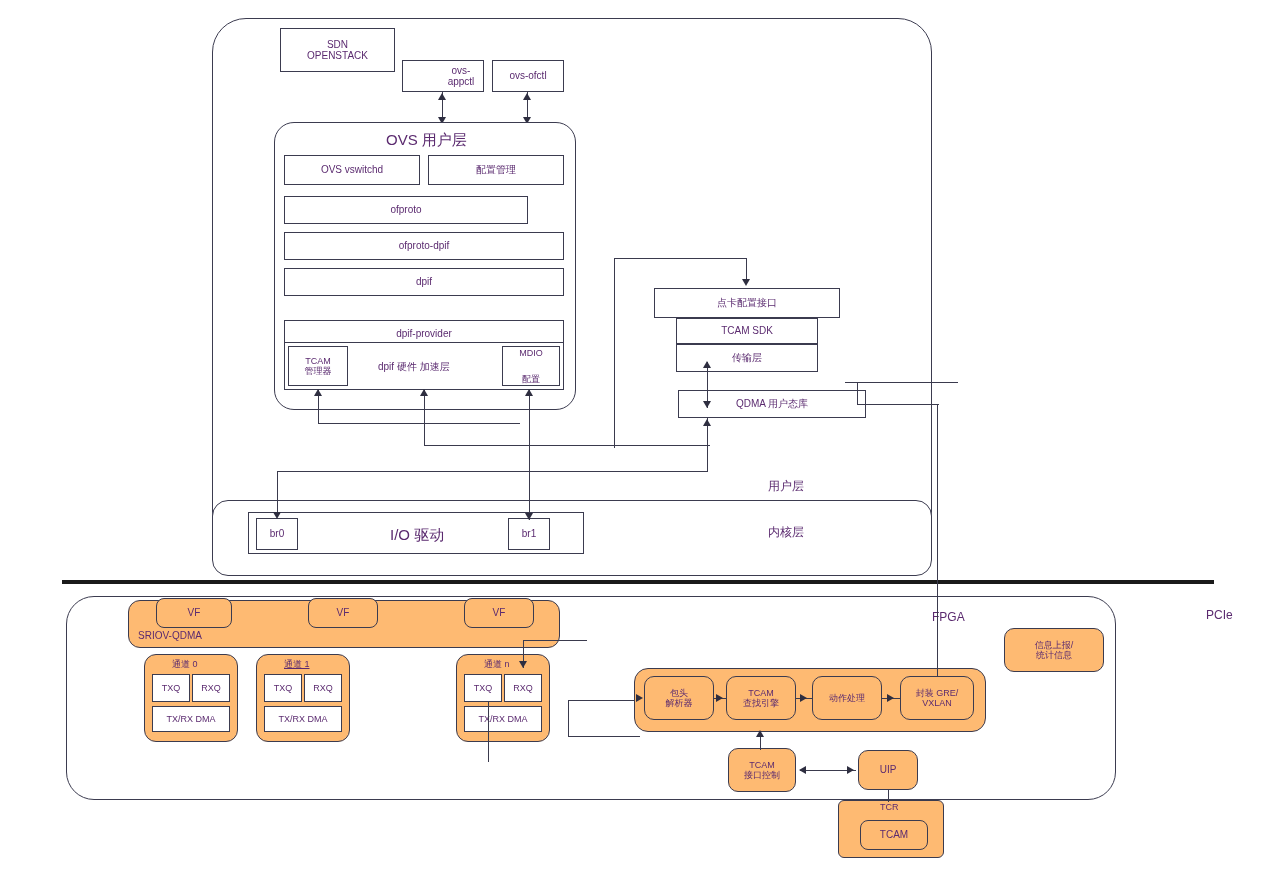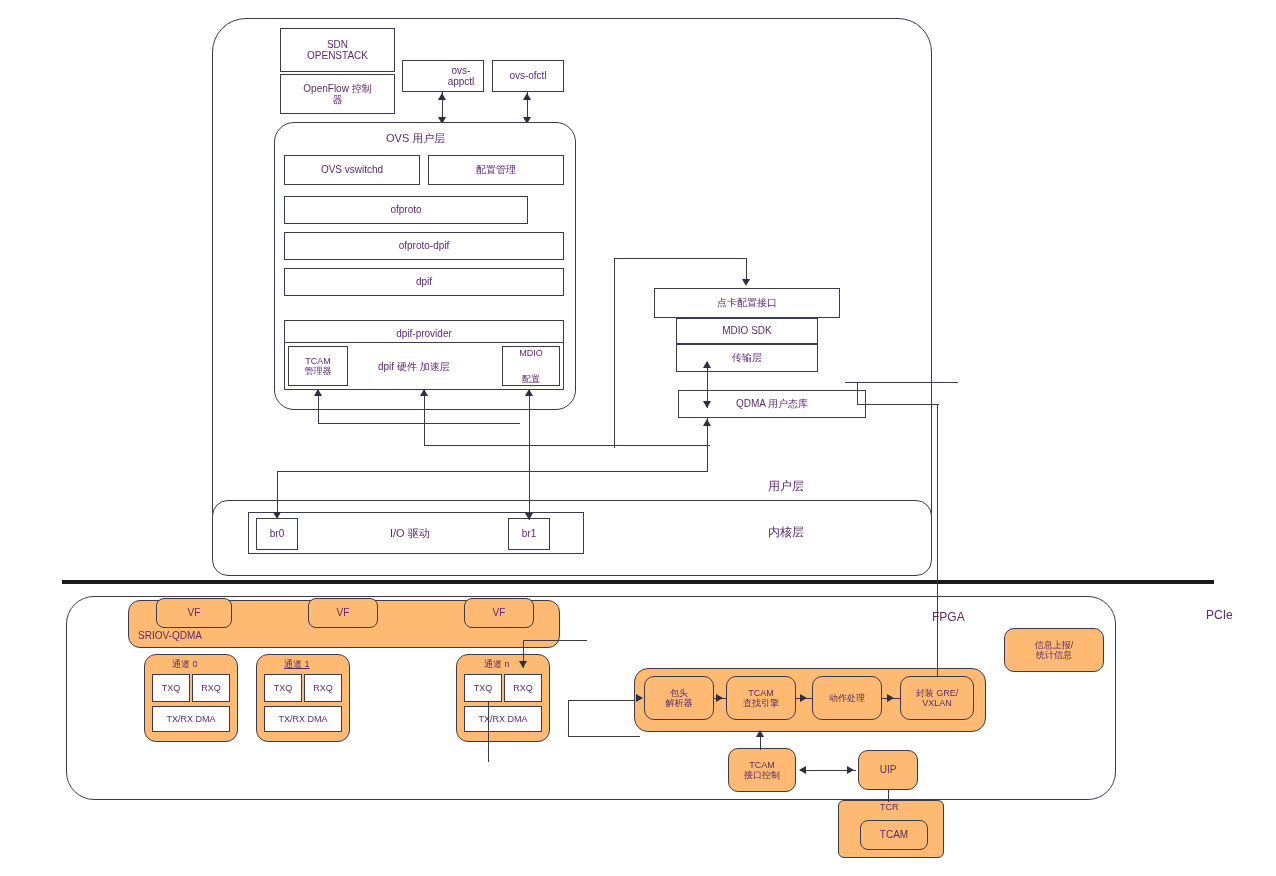--- a/index.html
+++ b/index.html
@@ -12,21 +12,21 @@
   .node{position:absolute;box-sizing:border-box;display:flex;
         align-items:center;justify-content:center;text-align:center;
         line-height:1.15;color:#5a2a6e;}
   .rect{border:1.4px solid #3b3b4f;background:#ffffff;}
   .round{border:1.4px solid #3b3b4f;background:#fdba74;border-radius:10px;}
   .biground{border:1.6px solid #3b3b4f;background:#ffffff;border-radius:26px;}
   .lbl{position:absolute;color:#5a2a6e;white-space:pre;}
 
   .t9{font-size:9px;}
   .t10{font-size:10px;}
-  .t11{font-size:11px;}
+  .t11{font-size:15px;}
   .t12{font-size:12px;}
 
   
   .ln{position:absolute;background:#3a3a4d;}
   .lnh{height:1.3px;}
   .lnv{width:1.3px;}
   .arrow{position:absolute;width:0;height:0;}
   .ar-up{border-left:4.5px solid transparent;border-right:4.5px solid transparent;border-bottom:7px solid #2e2e40;}
   .ar-dn{border-left:4.5px solid transparent;border-right:4.5px solid transparent;border-top:7px solid #2e2e40;}
   .ar-lf{border-top:4.5px solid transparent;border-bottom:4.5px solid transparent;border-right:7px solid #2e2e40;}
@@ -43,24 +43,20 @@
 <div id="stage">
 
   <div class="node biground" style="left:212px;top:18px;width:720px;height:558px;border-radius:34px;"></div>
   <div class="lbl t12" style="left:768px;top:478px;">用户层</div>
 
   <div class="node rect" style="left:280px;top:28px;width:115px;height:44px;flex-direction:column;">
     <span class="t10">SDN</span>
     <span class="t10">OPENSTACK</span>
   </div>
 
-  <div class="node rect" style="left:280px;top:74px;width:115px;height:40px;flex-direction:column;">
-    <span class="t10">OpenFlow 控制</span>
-    <span class="t10">器</span>
-  </div>
 
   <div class="node rect" style="left:402px;top:60px;width:82px;height:32px;padding-left:36px;">
     <span class="t10">ovs-appctl</span>
   </div>
 
   <div class="node rect" style="left:492px;top:60px;width:72px;height:32px;">
     <span class="t10">ovs-ofctl</span>
   </div>
 
   <div class="ln lnv" style="left:442px;top:92px;height:32px;"></div>
@@ -104,21 +100,21 @@
 
   <div class="node rect" style="left:502px;top:346px;width:58px;height:40px;flex-direction:column;gap:16px;">
     <span class="t9">MDIO</span>
     <span class="t9">配置</span>
   </div>
 
   <div class="node rect" style="left:654px;top:288px;width:186px;height:30px;">
     <span class="t10">点卡配置接口</span>
   </div>
   <div class="node rect" style="left:676px;top:318px;width:142px;height:26px;">
-    <span class="t10">MDIO SDK</span>
+    <span class="t10">TCAM SDK</span>
   </div>
   <div class="node rect" style="left:676px;top:344px;width:142px;height:28px;">
     <span class="t10">传输层</span>
   </div>
   <div class="node rect" style="left:678px;top:390px;width:188px;height:28px;">
     <span class="t10">QDMA 用户态库</span>
   </div>
 
   <div class="ln lnv" style="left:614px;top:258px;height:190px;"></div>
   <div class="ln lnh" style="left:614px;top:258px;width:133px;"></div>

